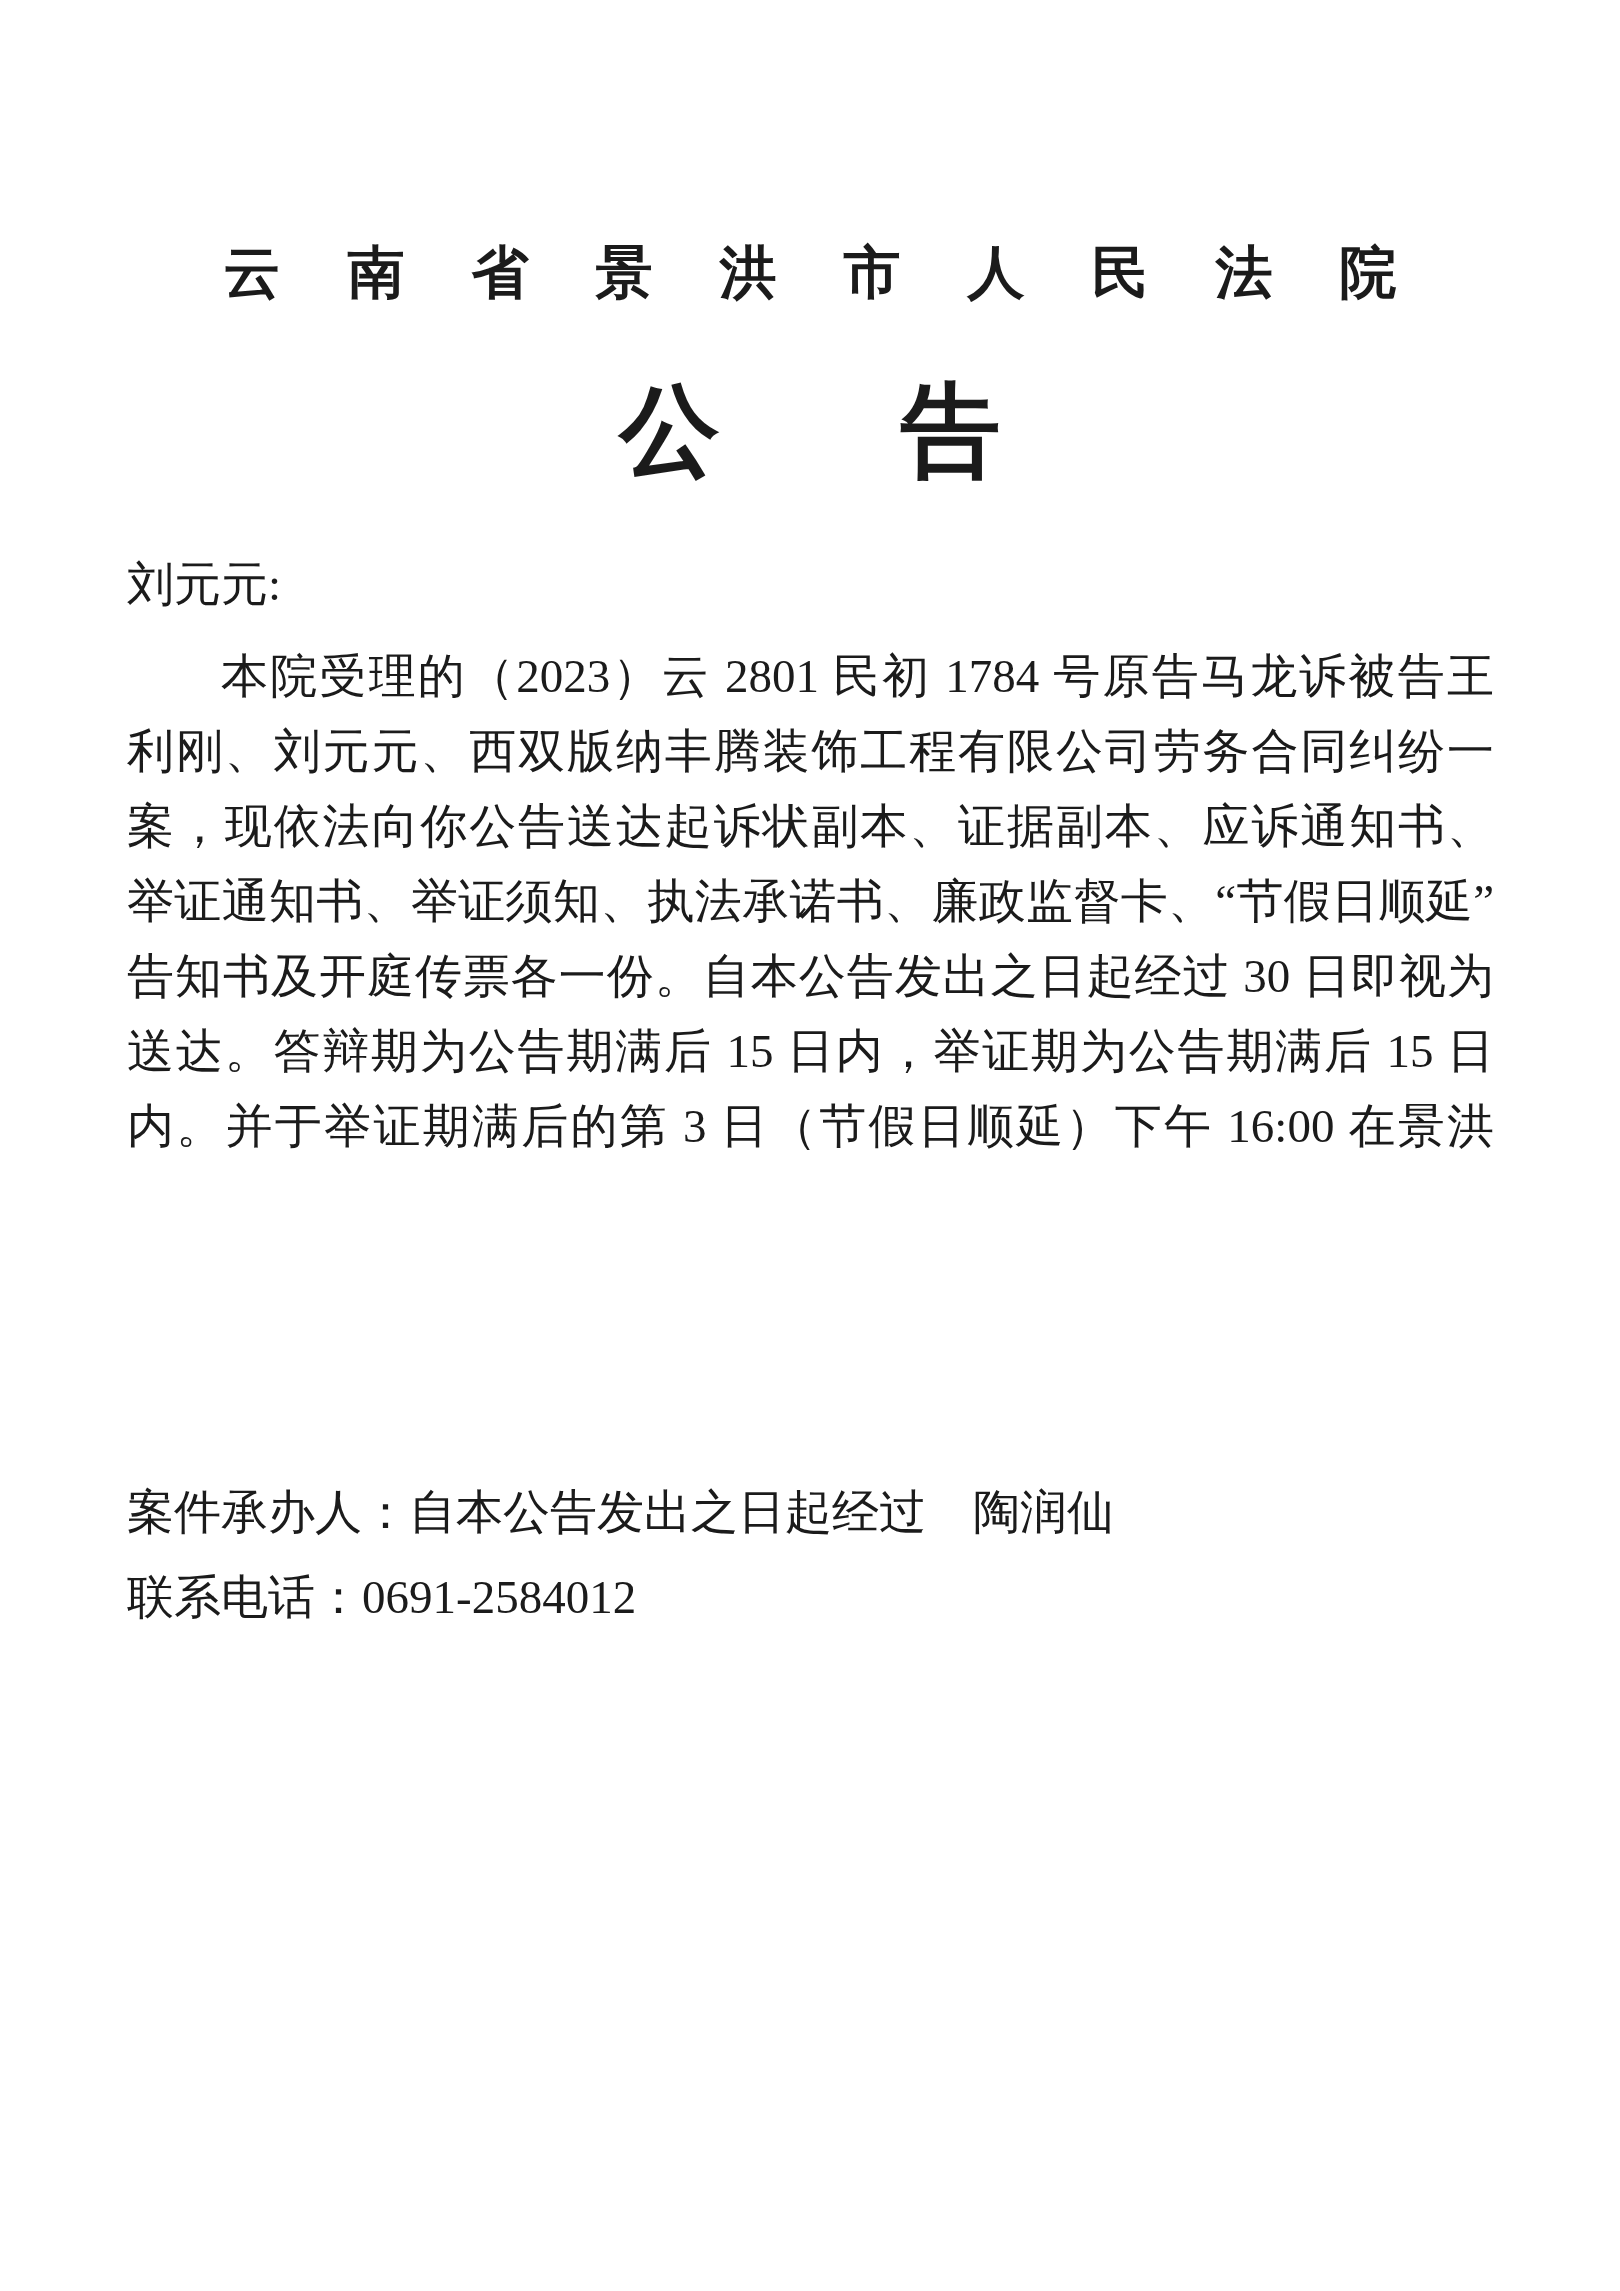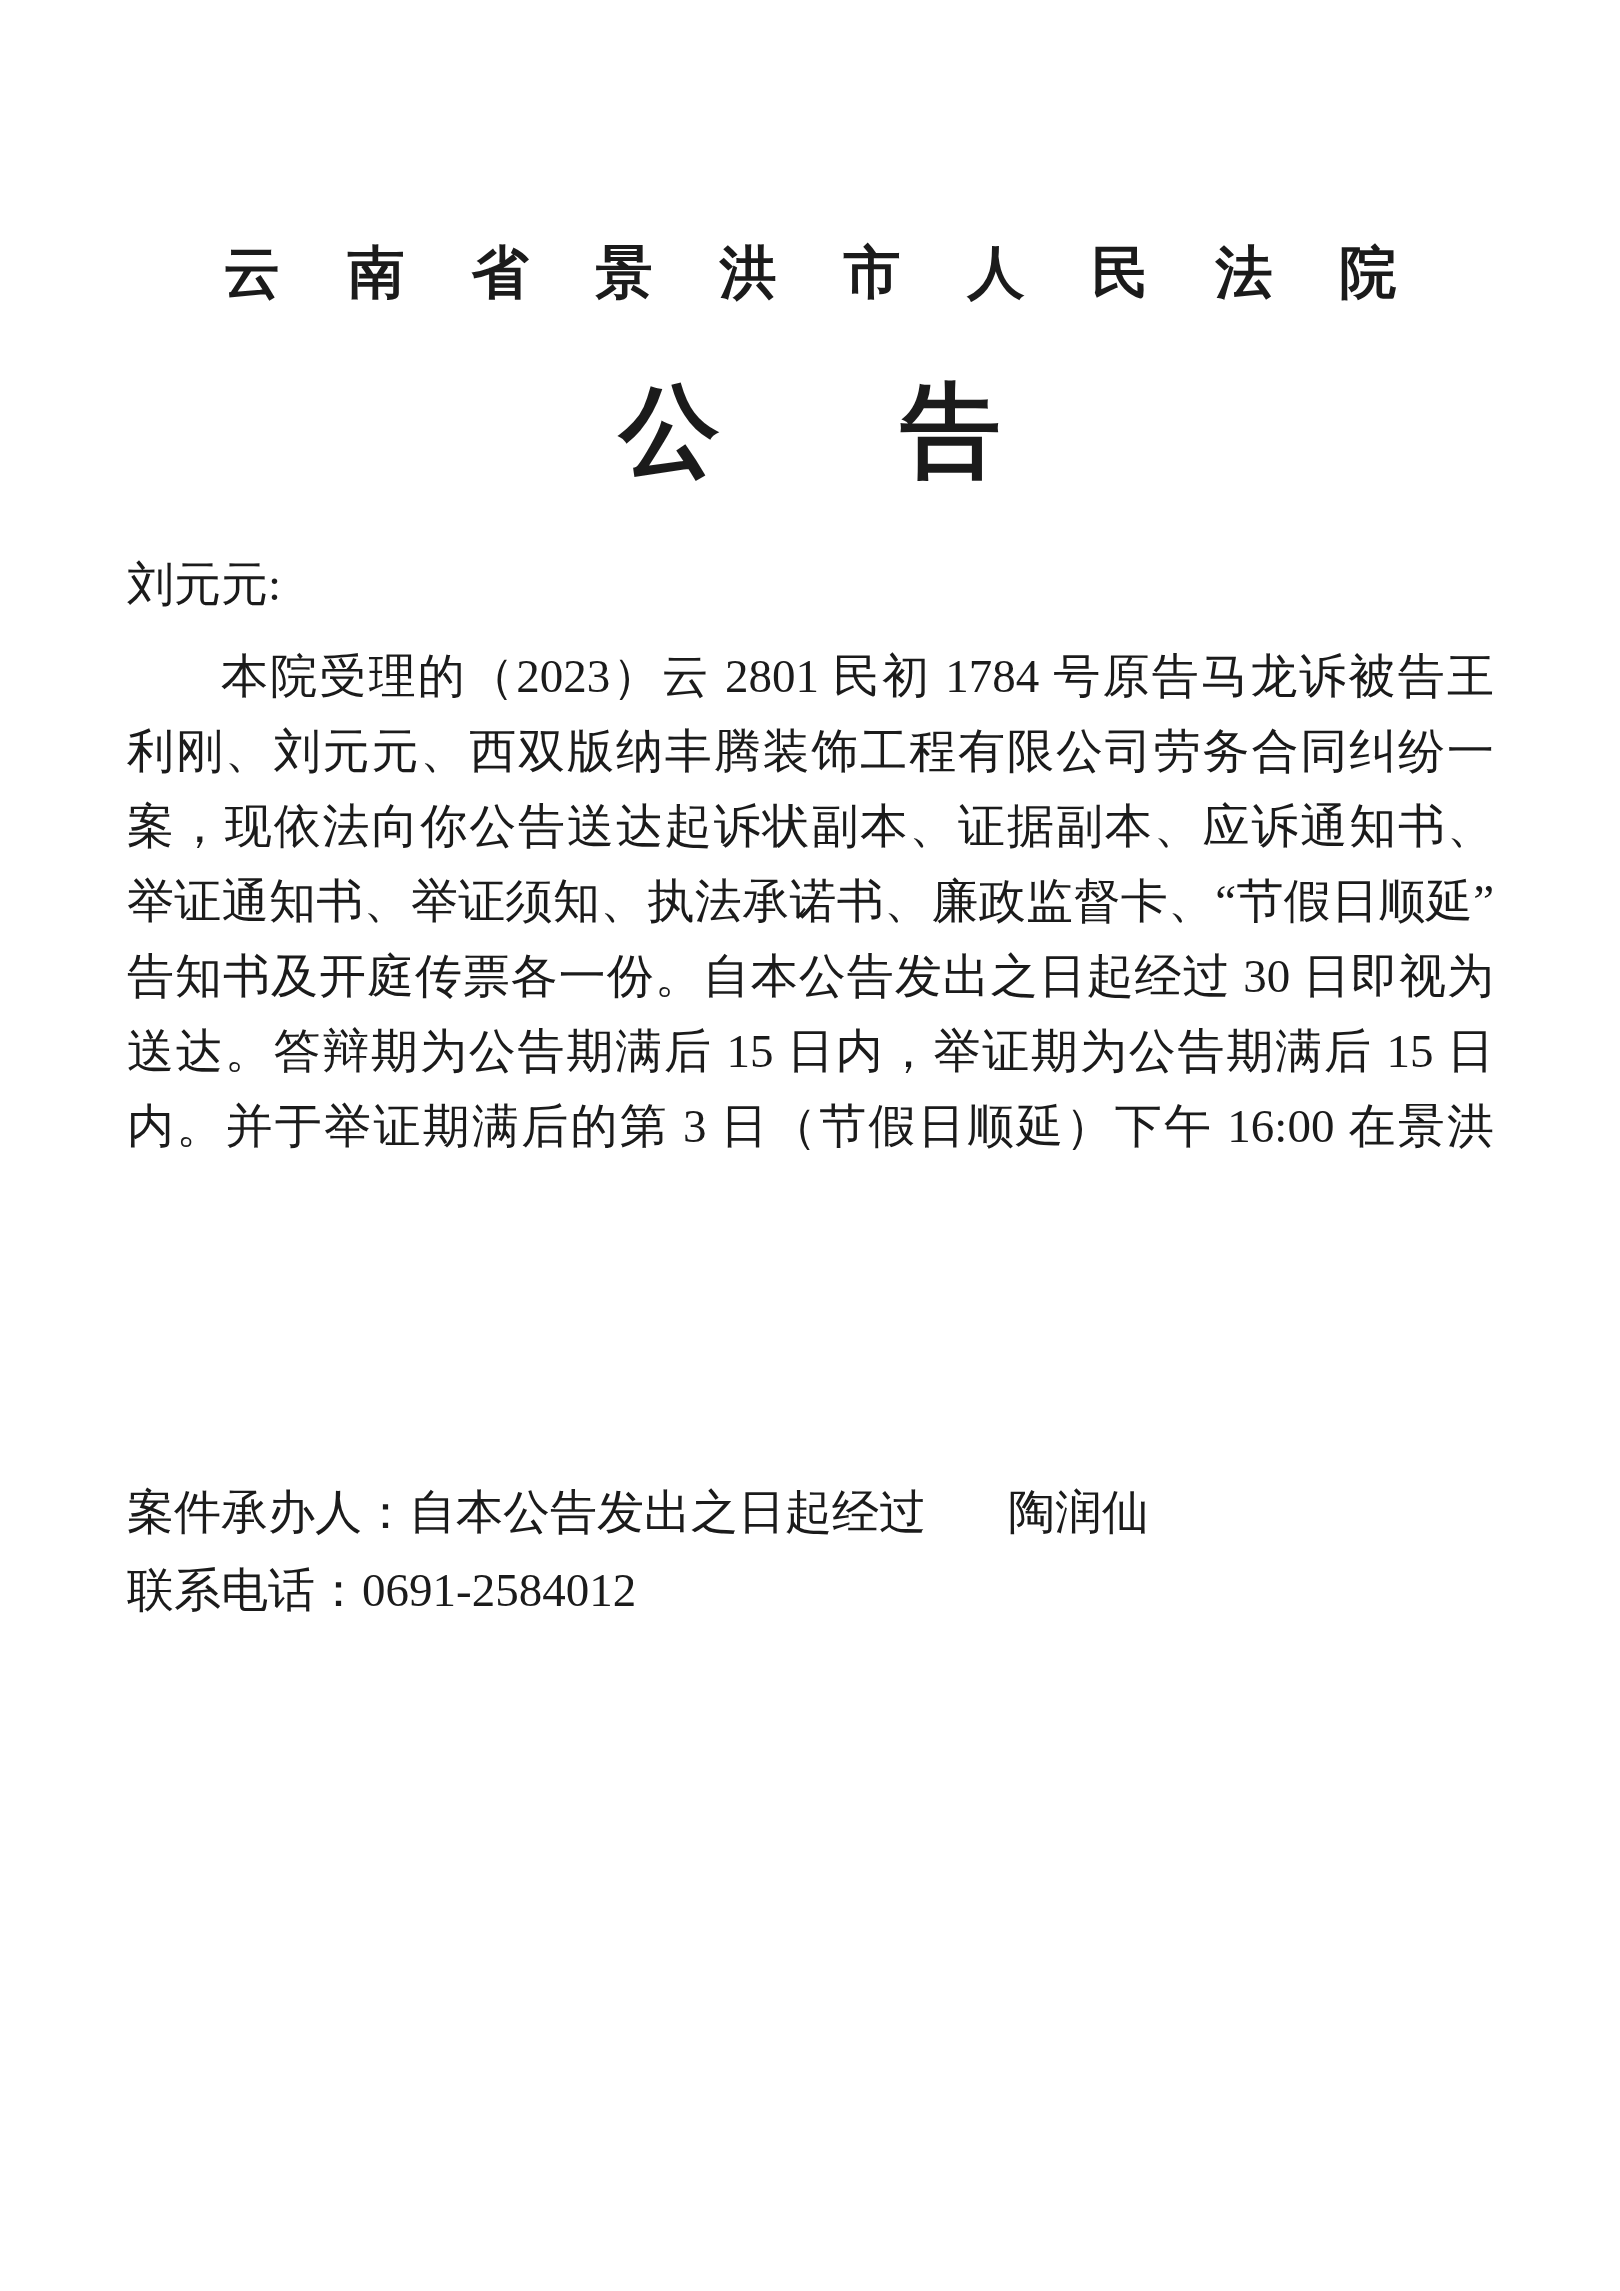--- a/index.html
+++ b/index.html
@@ -37,22 +37,22 @@
     font-size:47px;
     text-align:justify;text-align-last:justify;
     -moz-text-align-last:justify;
   }
   .body-line.indent{text-indent:94px;}
   .contact-block{
     position:absolute;top:1484px;left:127px;
     font-size:47px;
   }
   .contact-line{line-height:57px;white-space:nowrap;}
-  .contact-line + .contact-line{margin-top:21px;}
-  .handler-name{margin-left:82px;}
+  .contact-line + .contact-line{margin-top:28px;}
+  .handler-name{margin-left:47px;}
   .seal{
     position:absolute;left:907px;top:1735px;width:369px;height:369px;
     color:var(--seal-color,#d8414e);
     z-index:1;
   }
   .seal svg{width:100%;height:100%;display:block;}
   .seal-rim-label{
     font-family:"Liberation Serif","DejaVu Serif",serif;
     font-size:33px;font-weight:bold;
     letter-spacing:7px;

